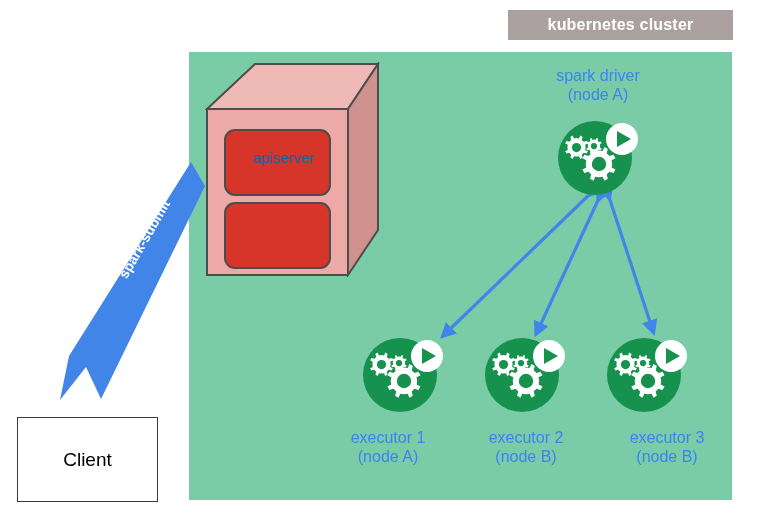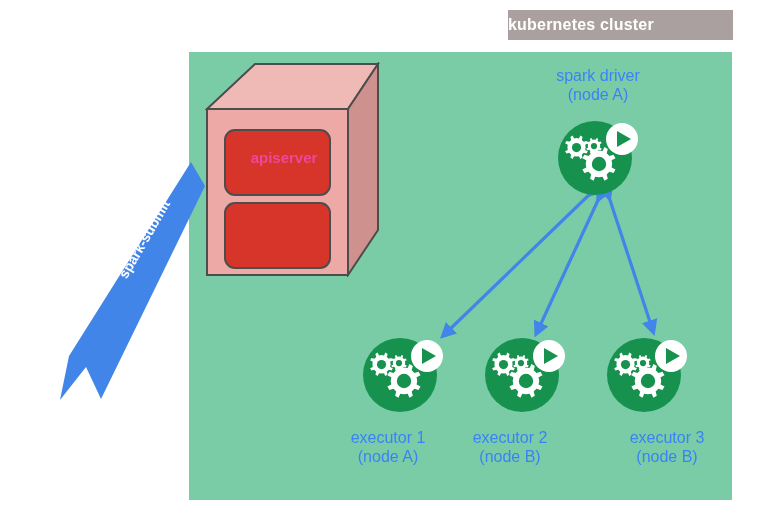--- a/index.html
+++ b/index.html
@@ -37,21 +37,21 @@
     left: 508px;
     top: 10px;
     width: 225px;
     height: 30px;
     background: #ABA0A0;
     color: #ffffff;
     font-size: 16px;
     font-weight: bold;
     display: flex;
     align-items: center;
-    justify-content: flex-start;
+    justify-content: center;
     letter-spacing: 0.2px;
   }
 
   
   .client-box {
     position: absolute;
     left: 17px;
     top: 417px;
     width: 139px;
     height: 83px;
@@ -99,23 +99,23 @@
   .box-labels {
     position: absolute;
     left: 205px;
     top: 62px;
     width: 175px;
     height: 215px;
     pointer-events: none;
   }
   .box-label {
     position: absolute;
-    color: #ec4899;
+    color: #0369a1;
     font-size: 15px;
-    font-weight: bold;
+    font-weight: normal;
     width: 120px;
     text-align: center;
   }
   .box-label.apiserver { left: 19px; top: 87px; }
   .box-label.scheduler { left: 19px; top: 160px; }
 
   
   .node {
     position: absolute;
   }
@@ -252,21 +252,21 @@
       <g fill="#FFFFFF">
         <path d="M41 26.5 l1.7 0.3 0.9 -1.9 1.5 0.9 -0.5 2 1.3 1.3 1.9 -0.5 0.9 1.6 -1.8 0.9 0.3 1.8 -0.3 1.8 1.8 0.9 -0.9 1.6 -1.9 -0.5 -1.3 1.3 0.5 2 -1.5 0.9 -0.9 -1.9 -1.7 0.3 -1.7 -0.3 -0.9 1.9 -1.5 -0.9 0.5 -2 -1.3 -1.3 -1.9 0.5 -0.9 -1.6 1.8 -0.9 -0.3 -1.8 0.3 -1.8 -1.8 -0.9 0.9 -1.6 1.9 0.5 1.3 -1.3 -0.5 -2 1.5 -0.9 0.9 1.9 z"></path>
         <circle cx="41" cy="33.1" r="3.1" fill="#17924E"></circle>
       </g>
       <g>
         <circle cx="69" cy="26" r="16" fill="#FFFFFF"></circle>
         <polygon points="64,18 78,26 64,34" fill="#17924E"></polygon>
       </g>
     </svg>
   </div>
-  <div class="node-caption" style="left:435px; top:428px; width:150px;">
+  <div class="node-caption" style="left:451px; top:428px; width:150px;">
     <div>executor 2</div>
     <div>(node B)</div>
   </div>
 
   <div class="node" style="left:602px; top:330px; width:92px; height:82px;">
     <svg viewBox="0 0 92 82" width="92" height="82">
       <circle cx="42" cy="45" r="37" fill="#17924E"></circle>
       <g fill="#FFFFFF">
         <path d="M46 37.5 l3.6 0.6 1.9 -4 3.3 2 -1.1 4.2 2.7 2.7 4.1 -1.2 2 3.4 -3.9 2 0.6 3.7 -0.6 3.7 3.9 2 -2 3.4 -4.1 -1.2 -2.7 2.7 1.1 4.2 -3.3 2 -1.9 -4 -3.6 0.6 -3.7 -0.6 -1.9 4 -3.3 -2 1.1 -4.2 -2.7 -2.7 -4.1 1.2 -2 -3.4 3.9 -2 -0.6 -3.7 0.6 -3.7 -3.9 -2 2 -3.4 4.1 1.2 2.7 -2.7 -1.1 -4.2 3.3 -2 1.9 4 z"></path>
         <circle cx="46" cy="51" r="7.2" fill="#17924E"></circle>
@@ -283,14 +283,17 @@
         <circle cx="69" cy="26" r="16" fill="#FFFFFF"></circle>
         <polygon points="64,18 78,26 64,34" fill="#17924E"></polygon>
       </g>
     </svg>
   </div>
   <div class="node-caption" style="left:592px; top:428px; width:150px;">
     <div>executor 3</div>
     <div>(node B)</div>
   </div>
 
+  <div class="client-box">
+    <span>Client</span>
+  </div>
 
 </div>
 
 </body></html>

